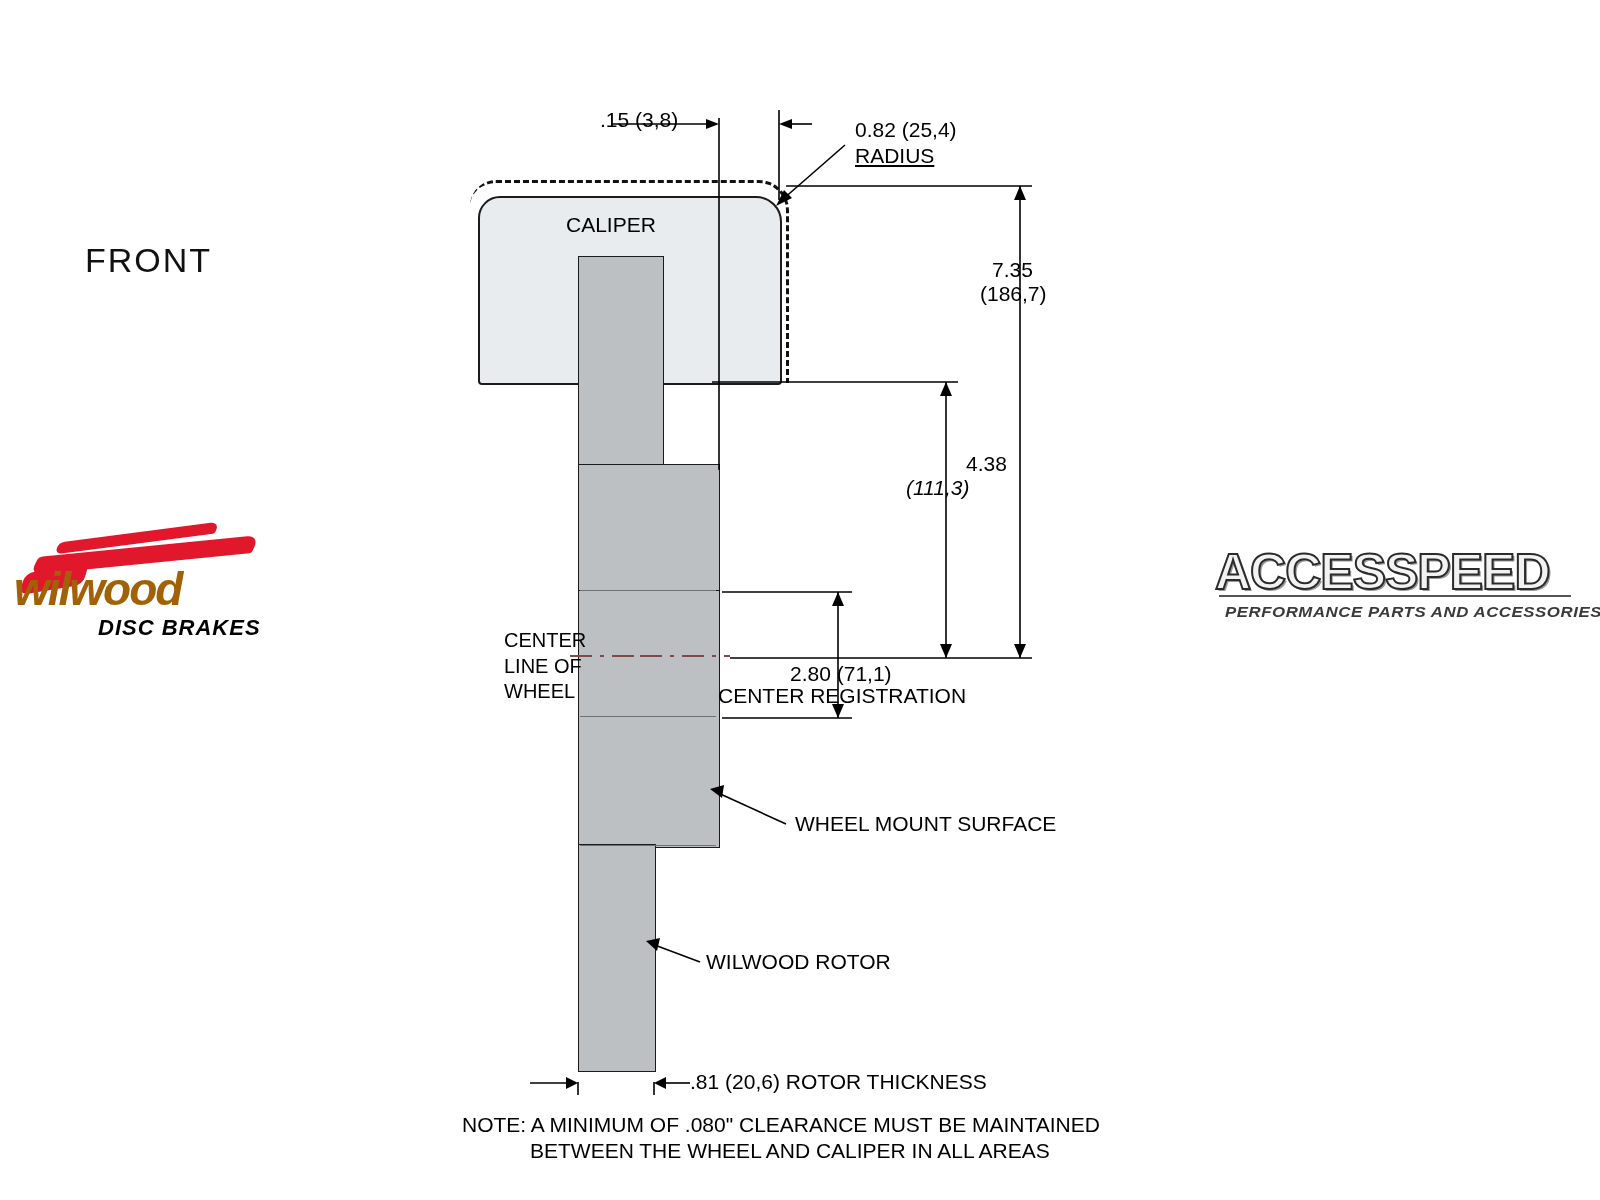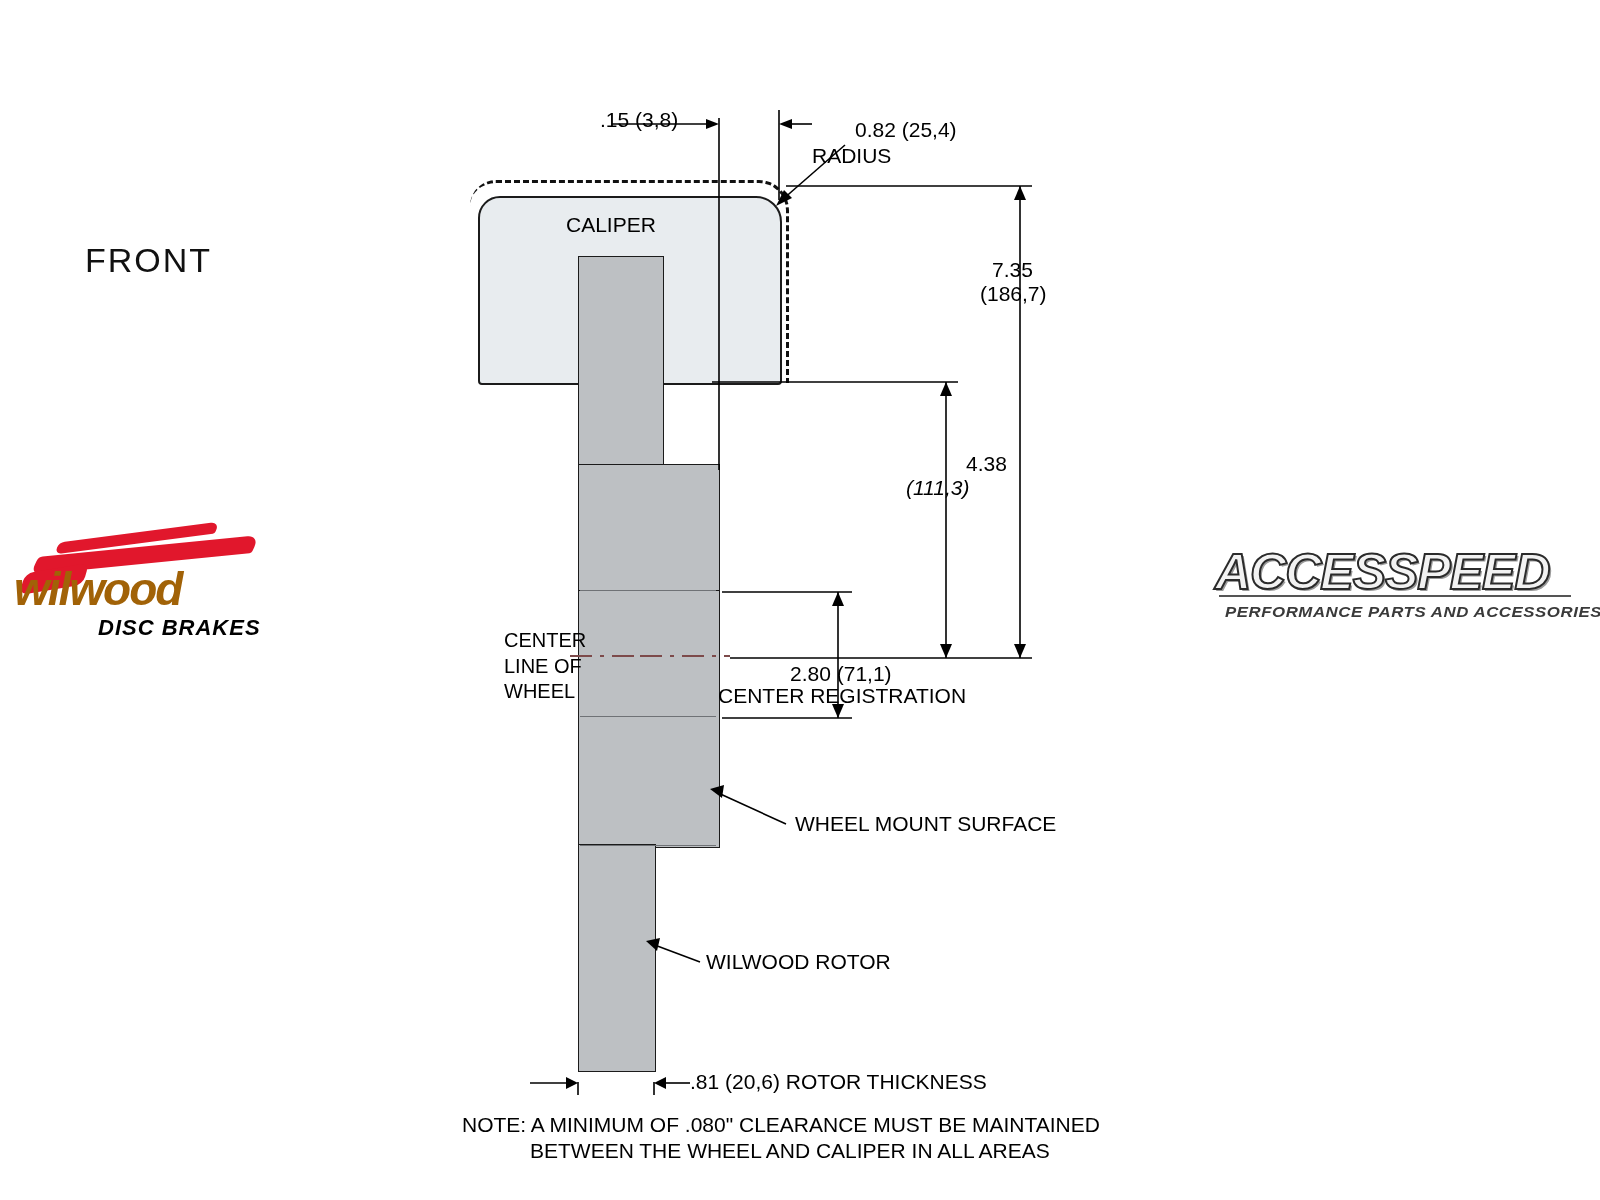--- a/index.html
+++ b/index.html
@@ -83,21 +83,20 @@
   
   #accesspeed-logo {
     left: 1215px; top: 525px;
     width: 360px; height: 120px;
   }
   #accesspeed-word {
     position: absolute;
     left: 0px; top: 18px;
     font-size: 50px;
     font-weight: bold;
-    font-style: italic;
     letter-spacing: -1px;
     color: #f2f2f2;
     -webkit-text-stroke: 2px #2b2b2b;
     text-shadow: 2px 2px 0 #9a9a9a;
     font-family: "Liberation Sans", sans-serif;
   }
   #accesspeed-sub {
     position: absolute;
     left: 10px; top: 78px;
     font-size: 15px;
@@ -258,21 +257,21 @@
 
     <g stroke="#7d4a4a" stroke-width="2" fill="none">
       <line x1="570" y1="656" x2="640" y2="656" stroke-dasharray="22,8,4,8"></line>
       <line x1="640" y1="656" x2="730" y2="656" stroke-dasharray="22,8,4,8"></line>
     </g>
   </svg>
 
   <div class="abs txt dim" style="left:600px; top:108px;">.15 (3,8)</div>
 
   <div class="abs txt dim" style="left:855px; top:118px;">0.82 (25,4)</div>
-  <div class="abs txt dim" style="left:812px; top:144px;">RADIUS</div>
+  <div class="abs txt dim" style="left:855px; top:144px;text-decoration:underline;">RADIUS</div>
 
   <div class="abs txt dim" style="left:992px; top:258px;">7.35</div>
   <div class="abs txt dim" style="left:980px; top:282px;">(186,7)</div>
 
   <div class="abs txt dim" style="left:918px; top:452px;margin-left:48px;">4.38</div>
   <div class="abs txt dim" style="left:906px; top:476px;font-style:italic;">(111,3)</div>
 
   <div class="abs txt dim" style="left:790px; top:662px;">2.80 (71,1)</div>
   <div class="abs txt dim" style="left:718px; top:684px;">CENTER REGISTRATION</div>
 

